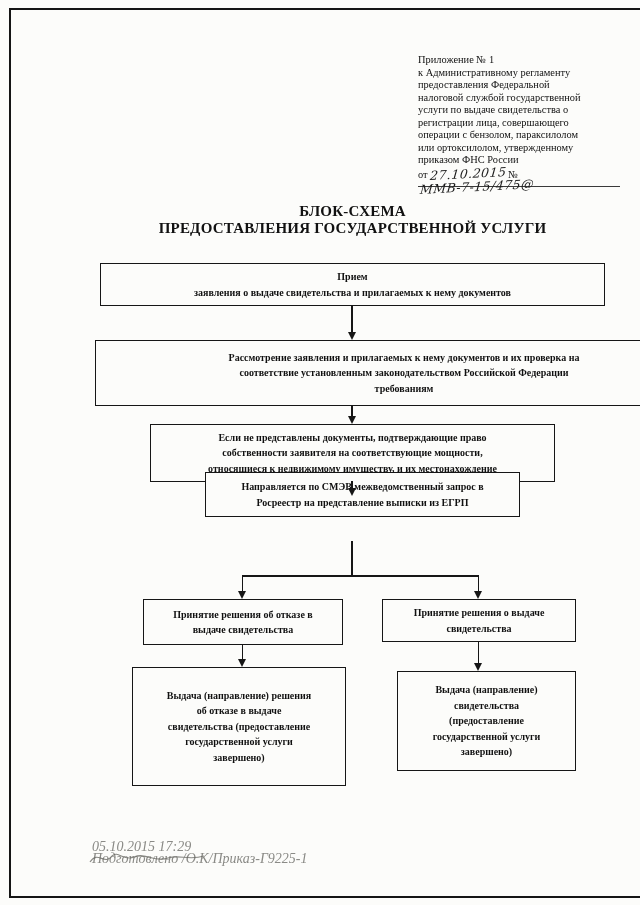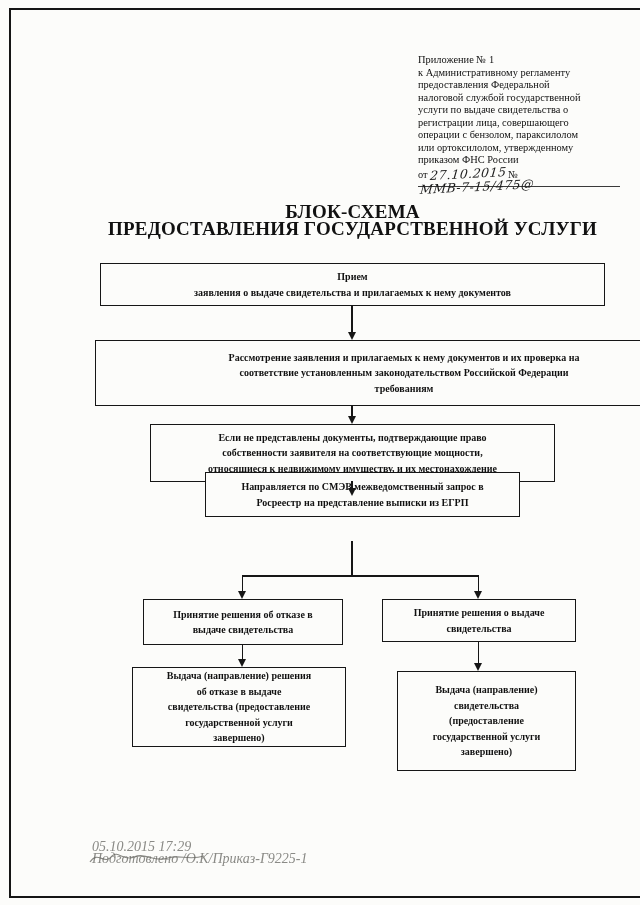--- a/index.html
+++ b/index.html
@@ -33,21 +33,21 @@
     font-size:12.5px;
     transform:rotate(-3deg) skewX(-8deg);
     color:#1d1d1d;
     letter-spacing:.5px;
     margin:0 2px;
   }
 
   
   .doc-title{
     position:absolute;left:66px;top:203px;width:573px;
-    text-align:center;font-weight:bold;font-size:19px;line-height:17px;
+    text-align:center;font-weight:bold;font-size:15px;line-height:17px;
     letter-spacing:.2px;
   }
 
   
   .box{
     position:absolute;
     border:1.6px solid #161616;
     box-sizing:border-box;
     display:flex;align-items:center;justify-content:center;
     text-align:center;
@@ -114,21 +114,21 @@
 
   <div class="box pre" style="left:205px;top:472px;width:315px;height:45px;">Направляется по СМЭВ межведомственный запрос  в
 Росреестр на представление выписки из ЕГРП</div>
 
   <div class="box pre" style="left:143px;top:599px;width:200px;height:46px;">Принятие решения об отказе в
 выдаче свидетельства</div>
 
   <div class="box pre" style="left:382px;top:599px;width:194px;height:43px;">Принятие решения о выдаче
 свидетельства</div>
 
-  <div class="box pre" style="left:132px;top:667px;width:214px;height:80px;">Выдача (направление) решения
+  <div class="box pre" style="left:132px;top:667px;width:214px;height:119px;">Выдача (направление) решения
 об отказе в выдаче
 свидетельства (предоставление
 государственной услуги
 завершено)</div>
 
   <div class="box pre" style="left:397px;top:671px;width:179px;height:100px;">Выдача (направление)
 свидетельства
 (предоставление
 государственной услуги
 завершено)</div>

